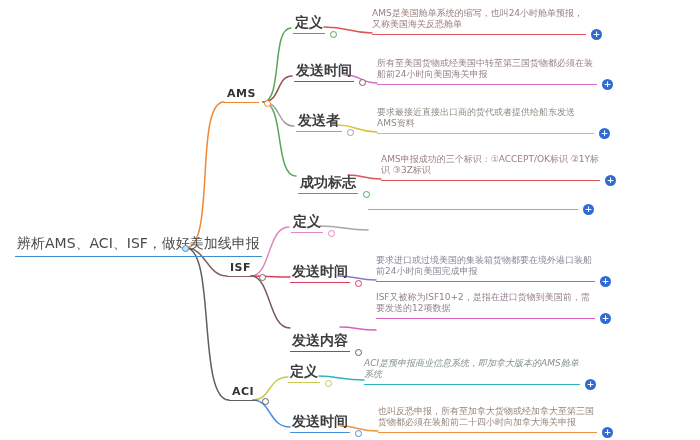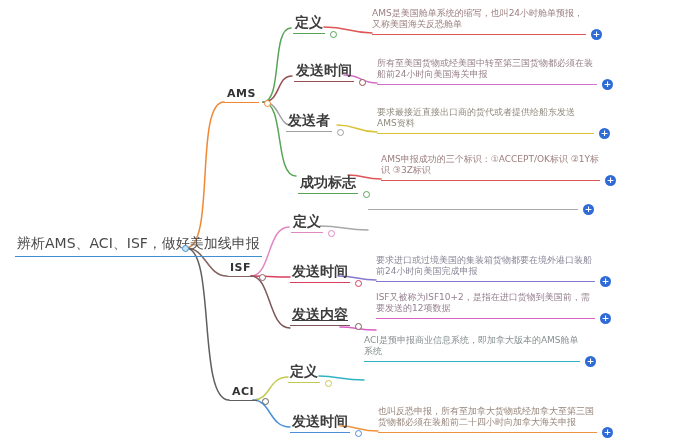--- a/index.html
+++ b/index.html
@@ -70,21 +70,21 @@
   </div>
 
   <div class="node sub-node" style="left: 293px; top: 14px; border-bottom-color: rgb(86, 165, 86);">
     <span>定义</span>
     <span class="handle" style="border-color: rgb(86, 165, 86);"></span>
   </div>
   <div class="node sub-node" style="left: 294px; top: 62px; border-bottom-color: rgb(150, 79, 79);">
     <span>发送时间</span>
     <span class="handle" style="border-color: rgb(150, 79, 79);"></span>
   </div>
-  <div class="node sub-node" style="left: 286px; top: 112px; border-bottom-color: rgb(160, 160, 160);">
+  <div class="node sub-node" style="left: 296px; top: 112px; border-bottom-color: rgb(160, 160, 160);">
     <span>发送者</span>
     <span class="handle" style="border-color: rgb(160, 160, 160);"></span>
   </div>
   <div class="node sub-node" style="left: 298px; top: 174px; border-bottom-color: rgb(86, 165, 86);">
     <span>成功标志</span>
     <span class="handle" style="border-color: rgb(86, 165, 86);"></span>
   </div>
 
   <div class="leaf-node" style="left: 372px; top: 8px; width: 214px; color: rgb(156, 126, 126); border-bottom-color: rgb(221, 85, 85);">
     <span>AMS是美国舱单系统的缩写，也叫24小时舱单预报，又称美国海关反恐舱单</span>
@@ -109,21 +109,21 @@
   </div>
 
   <div class="node sub-node" style="left: 291px; top: 213px; border-bottom-color: rgb(226, 135, 194);">
     <span>定义</span>
     <span class="handle" style="border-color: rgb(226, 135, 194);"></span>
   </div>
   <div class="node sub-node" style="left: 290px; top: 263px; border-bottom-color: rgb(220, 61, 94);">
     <span>发送时间</span>
     <span class="handle" style="border-color: rgb(220, 61, 94);"></span>
   </div>
-  <div class="node sub-node" style="left: 290px; top: 306px; border-bottom-color: rgb(125, 87, 87); text-decoration: underline;">
+  <div class="node sub-node" style="left: 290px; top: 332px; border-bottom-color: rgb(125, 87, 87);">
     <span>发送内容</span>
     <span class="handle" style="border-color: rgb(125, 87, 87);"></span>
   </div>
 
   <div class="leaf-node" style="left: 368px; top: 205px; width: 210px; color: rgb(142, 142, 142); border-bottom-color: rgb(168, 168, 168);">
     <span class="plus" style="background: rgb(47, 107, 214);">+</span>
   </div>
   <div class="leaf-node" style="left: 376px; top: 255px; width: 219px; color: rgb(138, 135, 152); border-bottom-color: rgb(134, 120, 208);">
     <span>要求进口或过境美国的集装箱货物都要在境外港口装船前24小时向美国完成申报</span>
     <span class="plus" style="background: rgb(47, 107, 214);">+</span>
@@ -140,21 +140,21 @@
 
   <div class="node sub-node" style="left: 288px; top: 363px; border-bottom-color: rgb(197, 201, 78);">
     <span>定义</span>
     <span class="handle" style="border-color: rgb(197, 201, 78);"></span>
   </div>
   <div class="node sub-node" style="left: 290px; top: 413px; border-bottom-color: rgb(74, 144, 217);">
     <span>发送时间</span>
     <span class="handle" style="border-color: rgb(74, 144, 217);"></span>
   </div>
 
-  <div class="leaf-node" style="left: 364px; top: 335px; width: 216px; color: rgb(133, 144, 143); border-bottom-color: rgb(47, 179, 196);">
+  <div class="leaf-node" style="left: 364px; top: 358px; width: 216px; color: rgb(133, 144, 143); border-bottom-color: rgb(47, 179, 196); font-style: italic;">
     <span>ACI是预申报商业信息系统，即加拿大版本的AMS舱单系统</span>
     <span class="plus" style="background: rgb(47, 107, 214);">+</span>
   </div>
   <div class="leaf-node" style="left: 378px; top: 406px; width: 219px; color: rgb(151, 134, 123); border-bottom-color: rgb(238, 147, 64);">
     <span>也叫反恐申报，所有至加拿大货物或经加拿大至第三国货物都必须在装船前二十四小时向加拿大海关申报</span>
     <span class="plus" style="background: rgb(47, 107, 214);">+</span>
   </div>
 
 </div>
 

